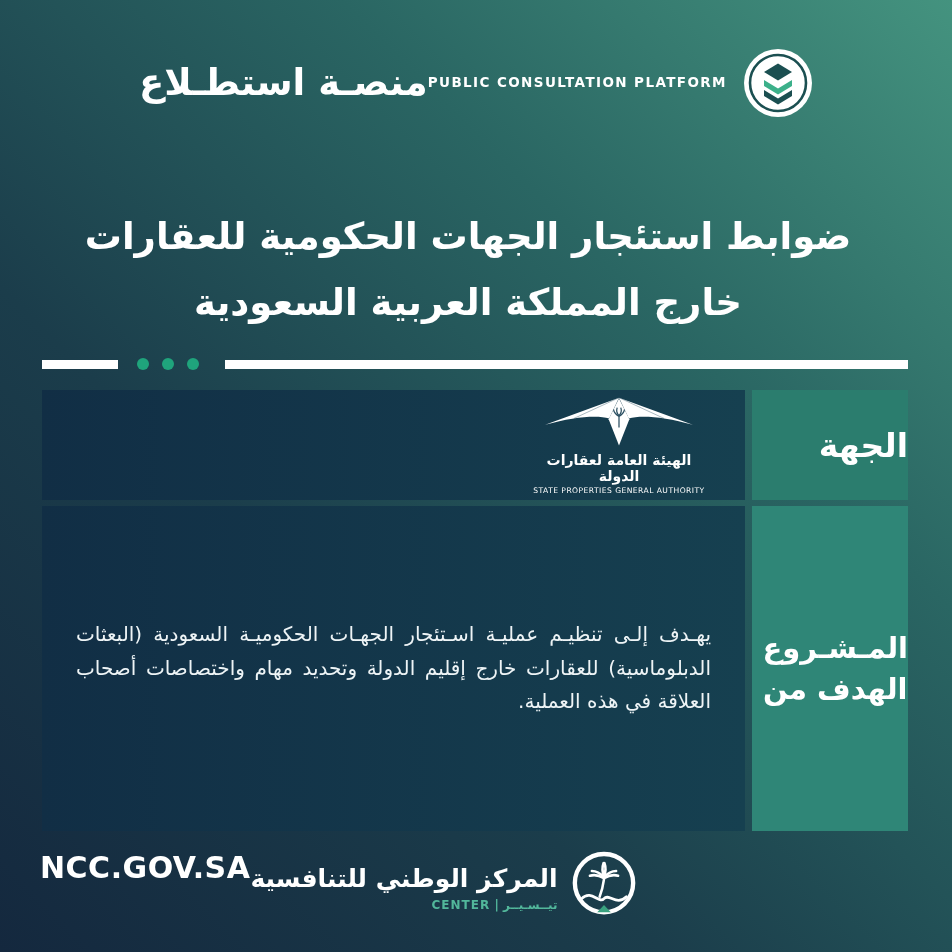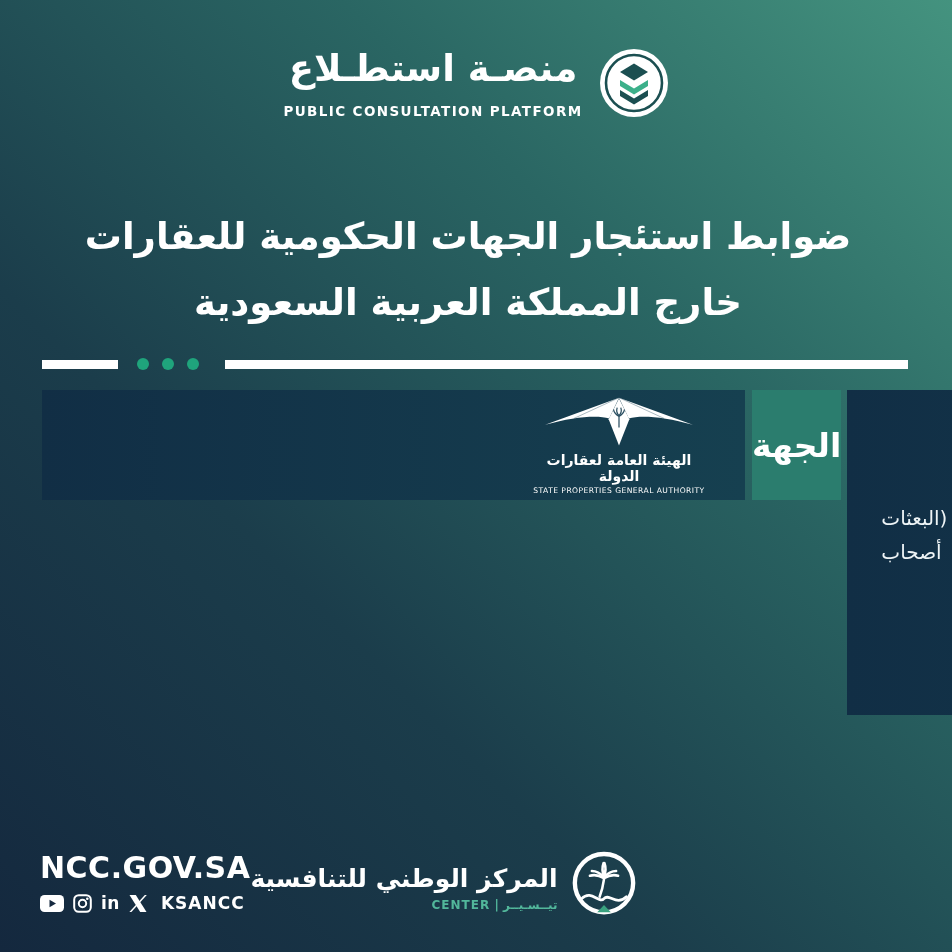--- a/index.html
+++ b/index.html
@@ -5,41 +5,41 @@
   * { margin:0; padding:0; box-sizing:border-box; }
   body { margin:0; background:#0e1f30; font-family:"DejaVu Sans","Liberation Sans",sans-serif; }
 
   .canvas{
     position:relative; width:952px; height:952px; overflow:hidden; color:#fff;
     background:linear-gradient(to top right,#14283e 0%,#1b3d4b 35%,#2a6663 68%,#44937f 100%);
   }
 
   
   .brand{ position:absolute; top:48px; left:0; right:0; display:flex; justify-content:center; align-items:center; gap:16px; }
-  .brand-text{ display:flex; flex-direction:column; align-items:center; }
+  .brand-text{ display:flex; flex-direction:row; }
   .brand-ar{ font-size:37px; font-weight:bold; line-height:1.15; direction:rtl; letter-spacing:1px; }
   .brand-en{ font-size:13.5px; font-weight:bold; letter-spacing:1.4px; margin-top:12px; }
   .brand-logo svg{ display:block; }
 
   
   .title{ position:absolute; top:204px; left:4px; right:20px; text-align:center; direction:rtl; }
   .title div{ font-size:37px; font-weight:bold; line-height:1.78; }
 
   
   .divider{ position:absolute; top:359px; left:42px; width:866px; height:10px; display:flex; align-items:center; }
   .bar-short{ width:76px; height:9px; background:#fff; }
   .dots{ display:flex; gap:13px; margin:0 26px 0 19px; }
   .dot{ width:12px; height:12px; border-radius:50%; background:#1fa47c; }
   .bar-long{ flex:1; height:9px; background:#fff; }
 
   
-  .info-table{ position:absolute; top:390px; left:42px; width:866px; display:flex; flex-direction:row; gap:6px; }
+  .info-table{ position:absolute; top:390px; left:42px; width:866px; display:flex; flex-direction:column; gap:6px; }
   .row{ display:flex; gap:7px; }
   .cell-content{ width:703px; background:linear-gradient(90deg,#112e45 0%,#164050 100%); }
-  .cell-label{ flex:1; display:flex; flex-direction:column; align-items:center; justify-content:center; text-align:center; }
+  .cell-label{ flex:1; display:flex; flex-direction:column; align-items:flex-end; justify-content:center; text-align:center; }
   .row-entity{ height:110px; }
   .row-entity .cell-label{ background:#2b7d6e; }
   .row-goal{ height:325px; }
   .row-goal .cell-label{ background:#2f8677; }
   .label-text{ font-size:33px; font-weight:bold; direction:rtl; }
   .label-text-2l{ font-size:29px; font-weight:bold; line-height:1.4; direction:rtl; }
 
   .row-entity .cell-content{ display:flex; align-items:center; justify-content:flex-end; padding-right:38px; }
   .spga{ width:176px; text-align:center; }
   .spga svg{ display:block; margin:0 auto; }
@@ -138,43 +138,20 @@
         </div>
       </div>
     </div>
 
   </section>
 
   <footer class="footer">
 
     <div class="footer-left">
       <div class="site">NCC.GOV.SA</div>
-      <div class="social">
-        <span>
-          <svg width="24" height="17" viewBox="0 0 24 17">
-            <rect x="0" y="0" width="24" height="17" rx="4.5" fill="#ffffff"></rect>
-            <path d="M9.5 4.7 L16 8.5 L9.5 12.3 Z" fill="#15293f"></path>
-          </svg>
-        </span>
-        <span>
-          <svg width="19" height="19" viewBox="0 0 19 19">
-            <rect x="1.2" y="1.2" width="16.6" height="16.6" rx="4.6" fill="none" stroke="#ffffff" stroke-width="2"></rect>
-            <circle cx="9.5" cy="9.5" r="3.7" fill="none" stroke="#ffffff" stroke-width="2"></circle>
-            <circle cx="14.3" cy="4.7" r="1.3" fill="#ffffff"></circle>
-          </svg>
-        </span>
-        <span class="li-in">in</span>
-        <span>
-          <svg width="18" height="17" viewBox="0 0 18 17">
-            <path d="M0.5 0 L6.8 0 L17.5 17 L11.2 17 Z" fill="#ffffff"></path>
-            <path d="M15.8 0 L17.8 0 L2.4 17 L0.4 17 Z" fill="#ffffff"></path>
-          </svg>
-        </span>
-        <span class="handle">KSANCC</span>
-      </div>
     </div>
 
     <div class="ncc">
       <div class="ncc-text">
         <div class="ncc-ar">المركز الوطني للتنافسية</div>
         <div class="ncc-tag">تيــسـيــر | CENTER</div>
       </div>
       <span class="ncc-logo">
         <svg width="68" height="72" viewBox="0 0 70 74">
           <circle cx="35" cy="34" r="30" fill="none" stroke="#ffffff" stroke-width="4.5"></circle>

